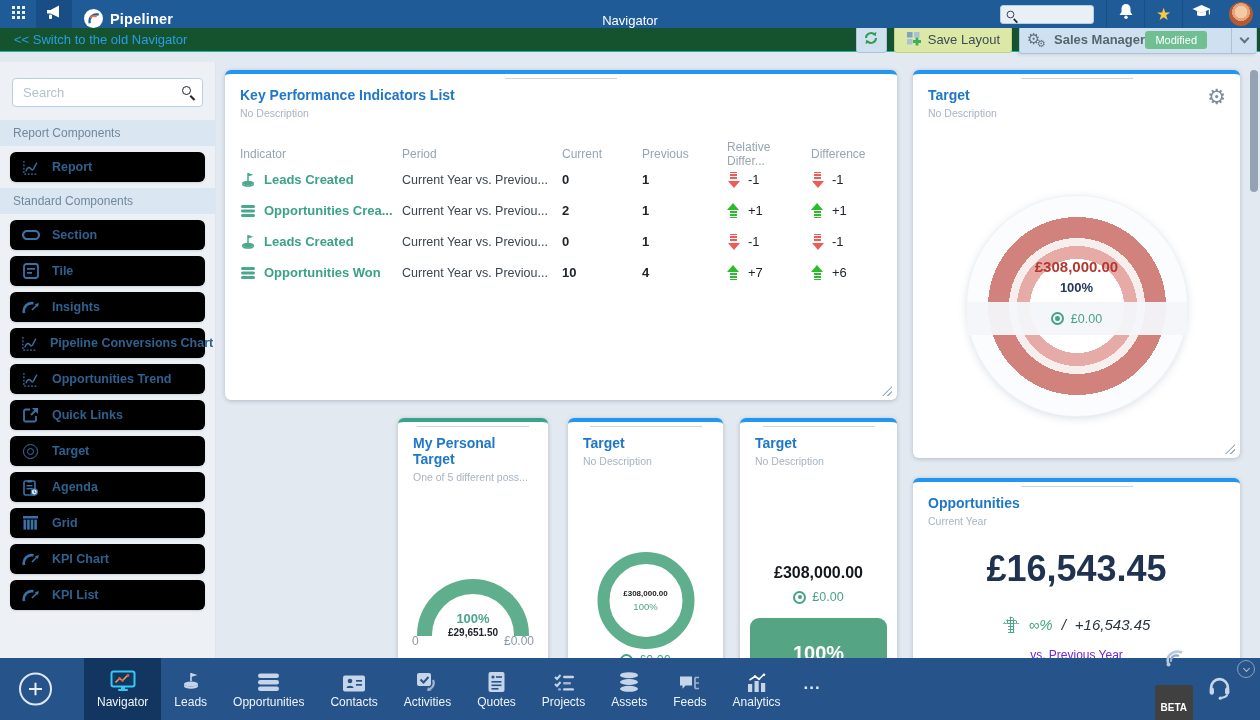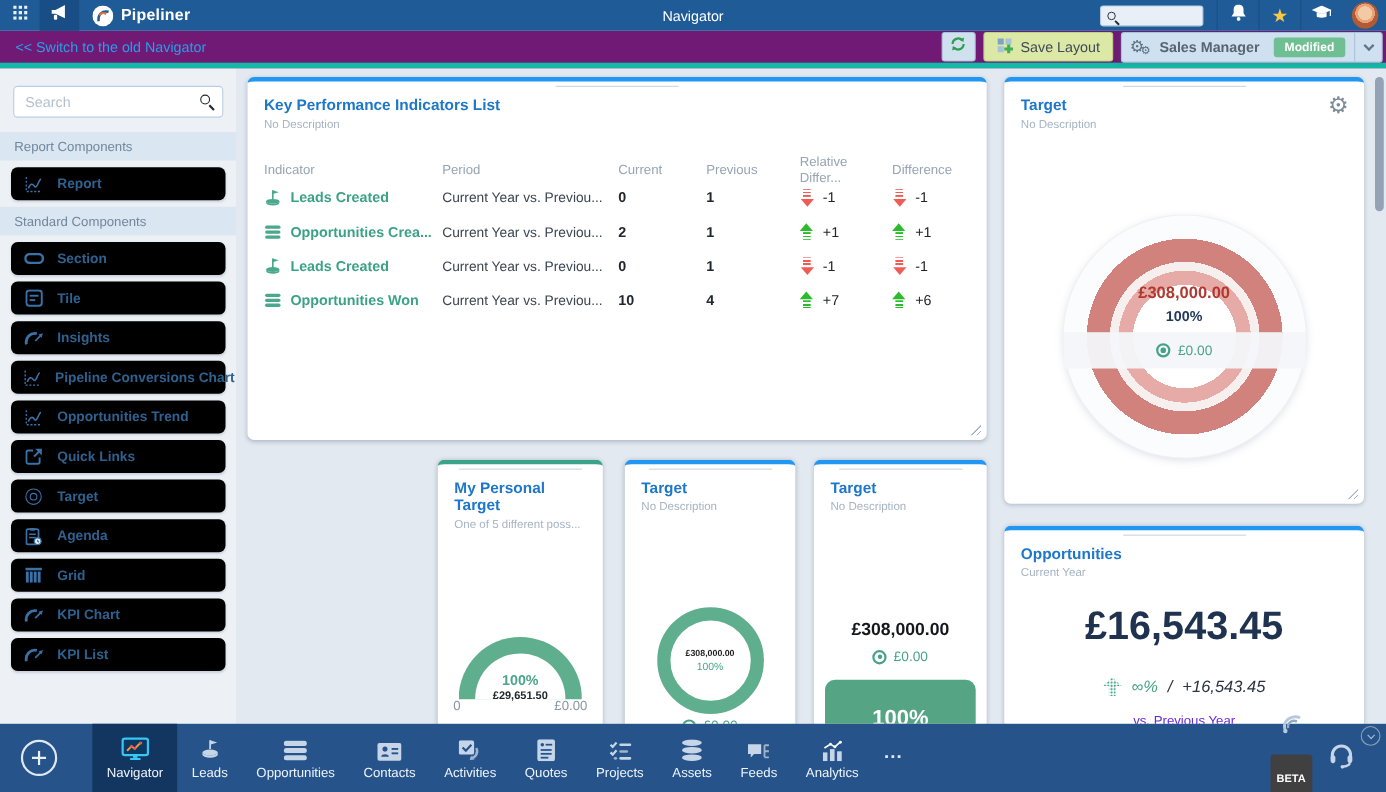--- a/index.html
+++ b/index.html
@@ -2,54 +2,54 @@
 <html><head>
 <meta charset="utf-8">
 <style>
   * { margin:0; padding:0; box-sizing:border-box; }
   html,body { width:1260px; height:720px; overflow:hidden;
     font-family:"Liberation Sans","DejaVu Sans",sans-serif; background:#e3e9f0; }
   .app { position:relative; width:1260px; height:720px; }
 
   
   .topbar { position:absolute; top:0; left:0; right:0; height:28px; background:#1e5b97;
-    display:flex; align-items:center; z-index:30; }
+    display:flex; align-items:flex-end; z-index:30; }
   .tb-cell { height:28px; display:flex; align-items:center; justify-content:center; }
   .menu-grid { width:36px; cursor:pointer; }
   .mega-cell { width:36px; background:#184e85; cursor:pointer; }
   .brand { display:flex; align-items:center; gap:7px; margin-left:12px; }
   .logo-circle { width:19px; height:19px; }
   .brand-name { color:#fff; font-weight:bold; font-size:14.5px; letter-spacing:.2px; }
   .tb-title { position:absolute; left:0; right:0; text-align:center; color:#fff; font-size:13px; pointer-events:none; }
   .tb-right { margin-left:auto; display:flex; align-items:center; height:100%; }
   .tb-search { width:94px; height:19px; background:#e9eff7; border-radius:3px; margin-right:12px;
     display:flex; align-items:center; padding-left:5px; border:1px solid #b9cde2; }
   .tb-search input { border:none; outline:none; background:transparent; width:70px; font-size:11px; margin-left:4px; }
   .tb-ic { width:38px; border-left:1px solid rgba(0,0,0,.14); cursor:pointer; }
   .star-glyph { color:#f6c844; font-size:17px; line-height:1; }
   .avatar { width:24px; height:24px; border-radius:50%; margin:0 7px 0 9px; cursor:pointer;
     background:radial-gradient(circle at 50% 42%, #f2cba6 0 34%, #e8a27a 35% 48%, #b35a35 49% 100%); }
 
   
-  .subbar { position:absolute; top:28px; left:0; right:0; height:34px; background:#701a75;
-    border-bottom:5px solid #14b8a6; display:flex; align-items:center; z-index:25; }
+  .subbar { position:absolute; top:28px; left:0; right:0; height:24px; background:#14532d;
+    border-bottom:1px solid #14b8a6; display:flex; align-items:center; z-index:25; }
   .switch-link { margin-left:14px; color:#2b9ce8; font-size:13px; cursor:pointer; text-decoration:none; }
   .sb-right { margin-left:auto; display:flex; align-items:center; gap:7px; margin-right:3px; }
   .btn-refresh { width:31px; height:27px; background:#cfe0ef; border:1px solid #aec3d8; border-radius:3px;
     display:flex; align-items:center; justify-content:center; cursor:pointer; }
   .btn-save { height:27px; background:#dbe8a6; border:1px solid #c2d186; border-radius:3px;
     display:flex; align-items:center; gap:7px; padding:0 11px; font-size:13px; color:#3f4a56; cursor:pointer; }
   .profile-group { height:28px; width:238px; background:#cfe0f0; border:1px solid #adc2d8; border-radius:3px;
     display:flex; align-items:center; box-shadow:-2px 1px 3px rgba(60,90,120,.15); }
   .gears { padding:0 9px; position:relative; width:34px; height:100%; }
   .gear-big { position:absolute; left:7px; top:3px; color:#5c7183; font-size:15px; }
   .gear-small { position:absolute; left:17px; top:11px; color:#5c7183; font-size:10px; }
   .profile-name { font-size:13px; color:#57656f; font-weight:bold; flex:1; }
-  .badge { background:#6fbf92; color:#fff; font-size:11px; font-weight:bold; border-radius:3px;
-    padding:3px 10px; margin-right:8px; }
+  .badge { background:#6fbf92; color:#fff; font-size:11px; font-weight:normal; border-radius:3px;
+    padding:3px 10px; margin-right:24px; }
   .chev-btn { width:25px; height:100%; border-left:1px solid #adc2d8; display:flex; align-items:center;
     justify-content:center; cursor:pointer; }
   .chev { width:7px; height:7px; border-right:2px solid #5f7389; border-bottom:2px solid #5f7389;
     transform:rotate(45deg); margin-top:-3px; }
 
   
   .sidebar { position:absolute; top:62px; left:0; width:216px; bottom:62px; background:#edf1f6;
     border-right:1px solid #dde4ec; overflow:hidden; z-index:10; }
   .side-search { margin:16px 12px 13px; position:relative;border-radius:12px; }
   .side-search input { width:100%; height:29px; border:1px solid #b9cfe2; border-radius:4px; background:#fff;

